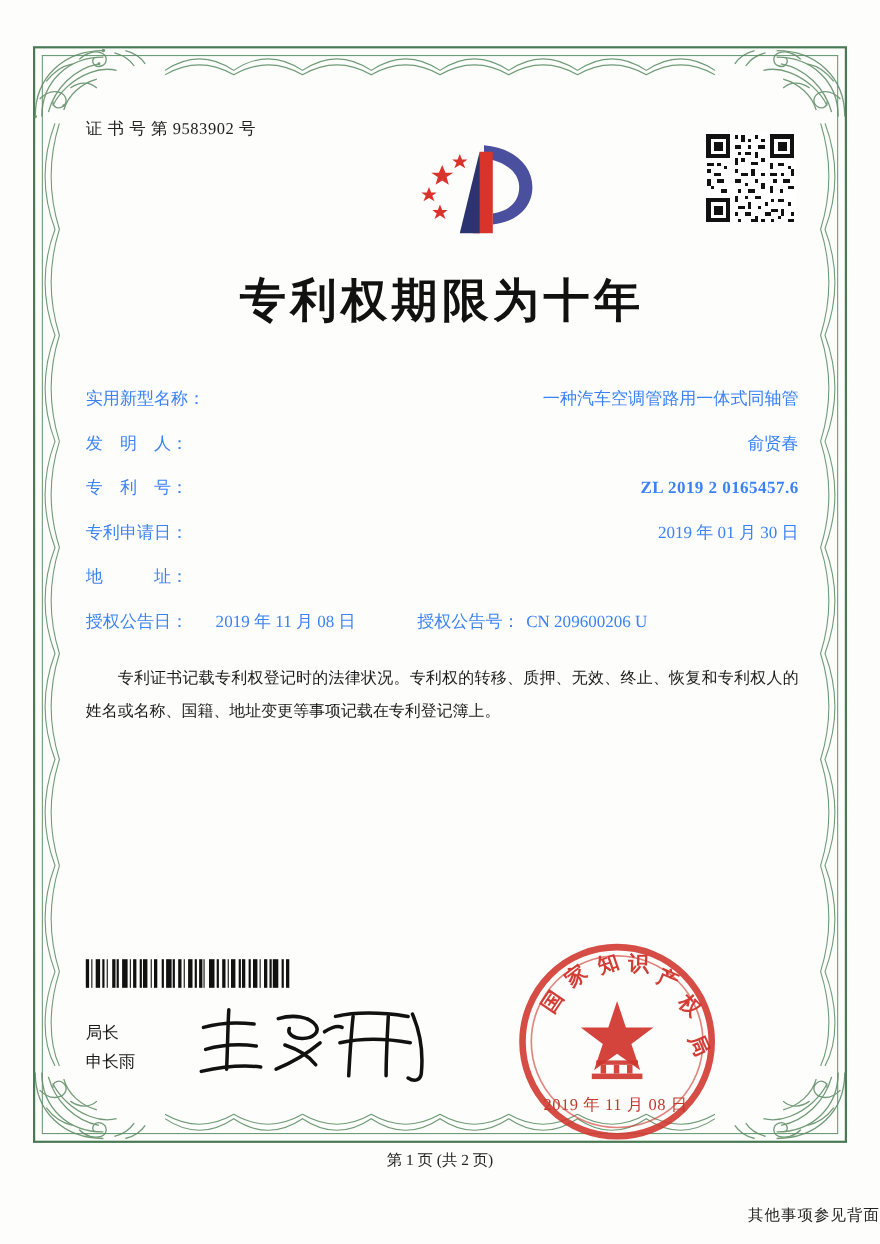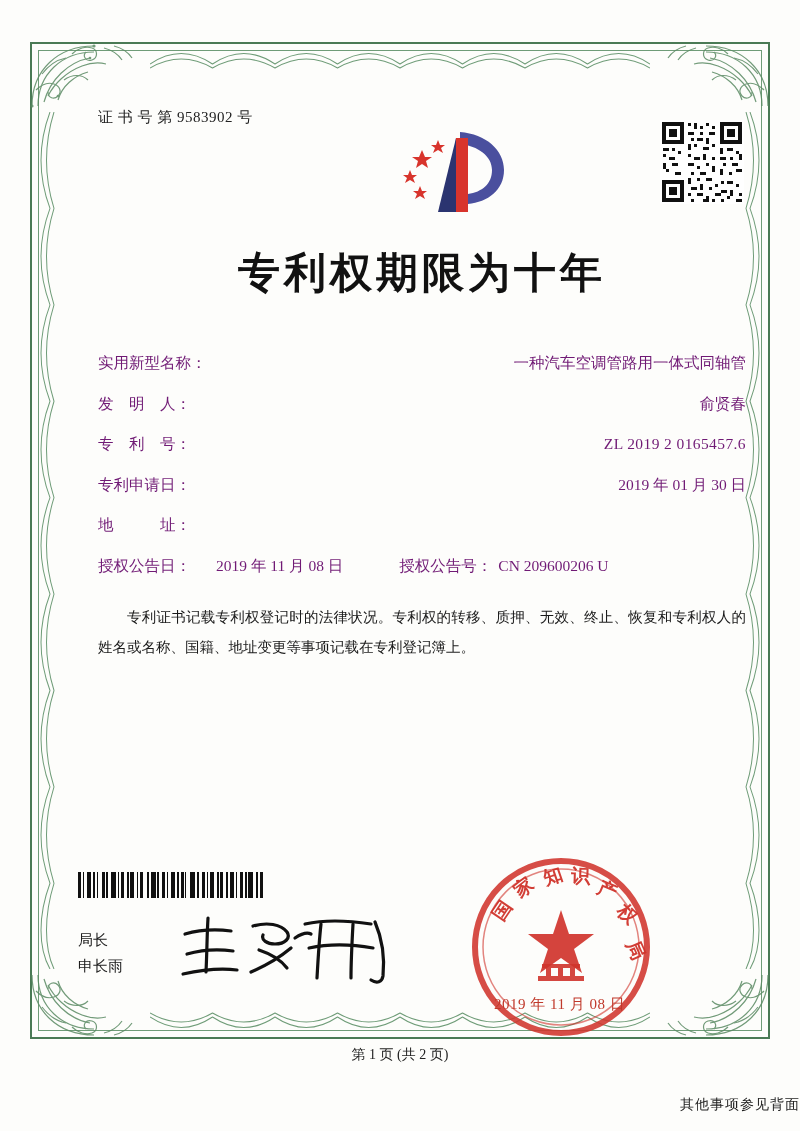--- a/index.html
+++ b/index.html
@@ -78,21 +78,20 @@
   .edge-left { left: 2px; }
   .edge-right { right: 2px; transform: scaleX(-1); }
   .edge-left svg, .edge-right svg { width:100%; height:100%; display:block; }
 
   
   .content {
     position: absolute;
     left: 78px;
     top: 108px;
     width: 648px;
-    margin-left: 20px;
   }
 
   .cert-no {
     font-size: 15px;
     letter-spacing: .5px;
     color: #222;
   }
 
   .logo {
     position: absolute;
@@ -119,35 +118,35 @@
     font-weight: bold;
     letter-spacing: 4px;
     font-family: "DejaVu Serif", "Liberation Serif", serif;
     color: #111;
   }
 
   .fields {
     margin-top: 54px;
     font-size: 15.5px;
     line-height: 1;
-    color: #701a75;
+    color: #3b82f6;
   }
   .field-row {
     display: flex;
     align-items: baseline;
     margin-bottom: 25px;
     white-space: nowrap;
   }
   .f-label {
     width: 118px;
     flex: 0 0 118px;
     letter-spacing: 0;
   }
   .f-value { flex: 1; text-align: right; }
-  .f-value.mono { font-family: "Liberation Serif", serif; letter-spacing: .4px; }
+  .f-value.mono { font-family: "Liberation Serif", serif; letter-spacing: .4px; font-weight: bold; }
 
   .row-inline { display: flex; align-items: baseline; }
   .row-inline .second-label { margin-left: 56px; width: auto; flex: 0 0 auto; }
   .row-inline .second-value { margin-left: 6px; }
 
   .paras {
     margin-top: 30px;
     font-size: 14.5px;
     line-height: 2.05;
     color: #1a1a1a;

